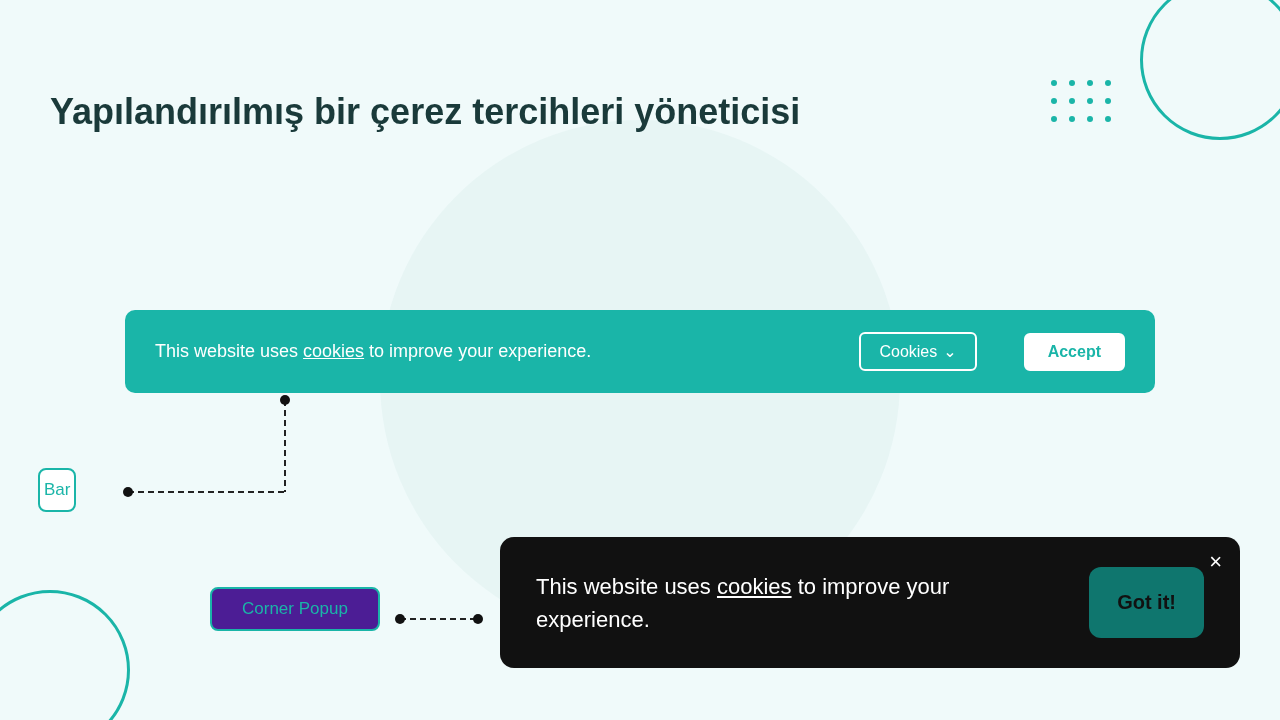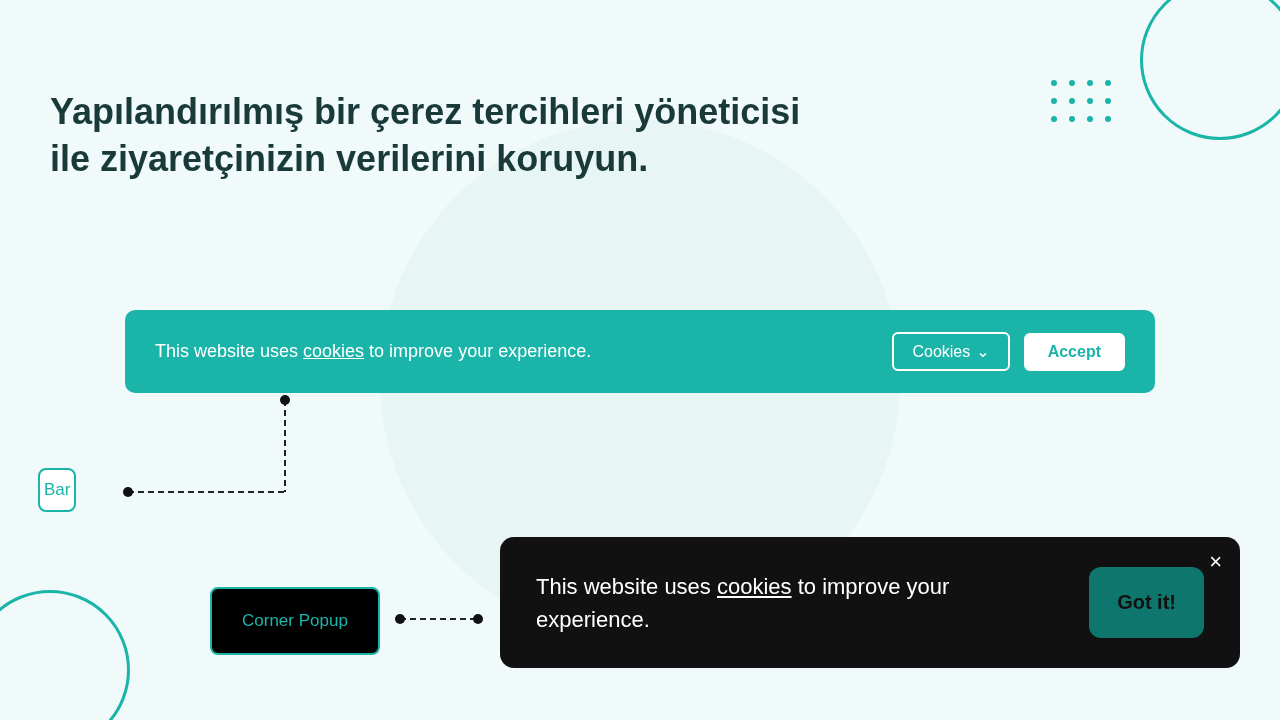--- a/index.html
+++ b/index.html
@@ -113,20 +113,21 @@
     }
     .btn-accept {
       background: #fff;
       border: 2px solid #fff;
       color: #1ab5a8;
       padding: 8px 22px;
       border-radius: 6px;
       font-size: 16px;
       font-weight: 600;
       cursor: pointer;
+      margin-left: 33px;
     }
 
     
     .connector-svg {
       position: absolute;
       top: 0;
       left: 0;
       width: 1280px;
       height: 720px;
       pointer-events: none;
@@ -146,22 +147,22 @@
       font-weight: 500;
     }
 
     
     .label-corner-popup {
       position: absolute;
       top: 587px;
       left: 210px;
       border: 2px solid #1ab5a8;
       border-radius: 8px;
-      padding: 22px 30px;
-      background: #000000;
+      padding: 10px 30px;
+      background: #4c1d95;
       color: #1ab5a8;
       font-size: 17px;
       font-weight: 500;
     }
 
     
     .black-popup {
       position: absolute;
       bottom: 52px;
       right: 40px;
@@ -231,21 +232,20 @@
   <span></span>
     <span></span>
     <span></span>
     <span></span>
 </div>
 <div class="bg-circle-large"></div>
 <div class="bg-circle-bottom-left"></div>
 
 <div class="main-heading">
   <span>Yapılandırılmış bir çerez tercihleri yöneticisi</span><br>
-  <span>ile ziyaretçinizin verilerini koruyun.</span>
 </div>
 
 <div class="cookie-bar">
   <div class="cookie-bar-text">
     <span>This website uses </span><a>cookies</a><span> to improve your experience.</span>
   </div>
   <div class="cookie-bar-buttons">
     <button class="btn-cookies">
       <span>Cookies</span>
       <span>⌄</span>

